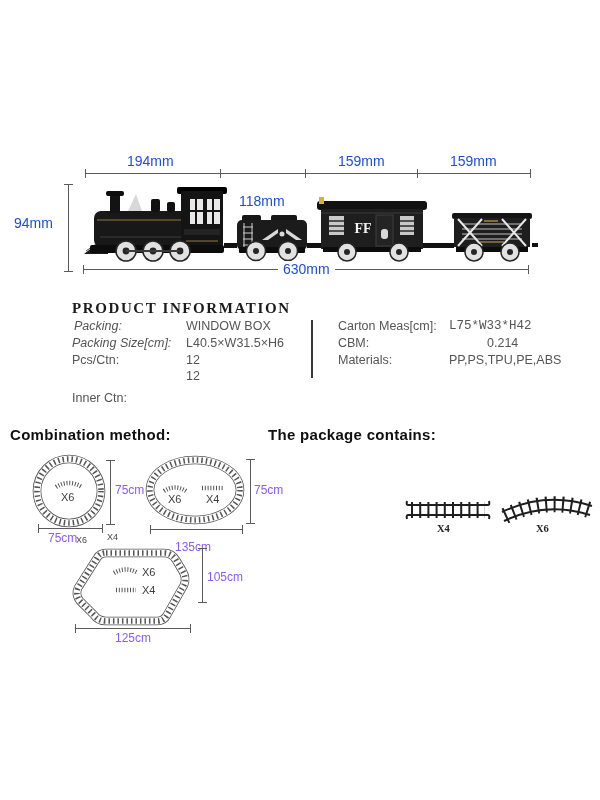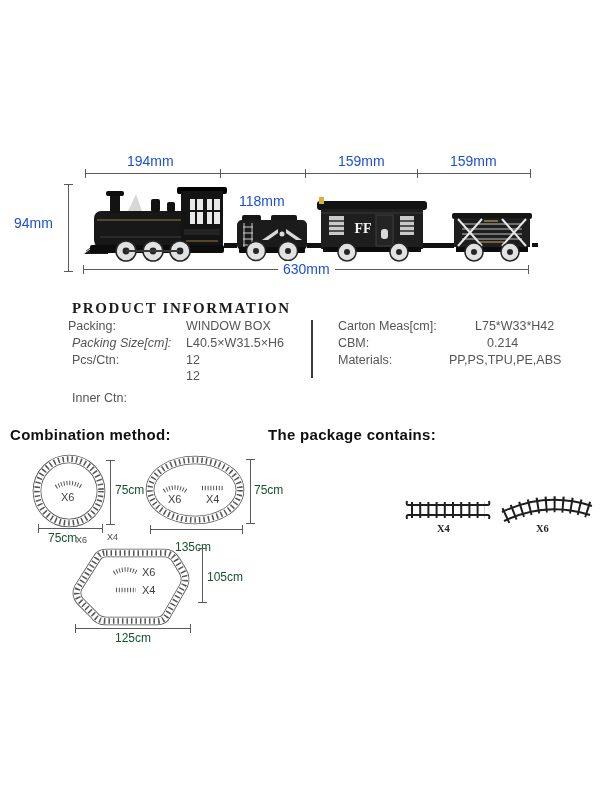--- a/index.html
+++ b/index.html
@@ -7,21 +7,21 @@
     width:600px;height:800px;background:#ffffff;
     font-family:"Liberation Sans", sans-serif;
     position:relative;overflow:hidden;color:#333;
   }
   
   .dim-line-h{position:absolute;height:1px;background:#5a5a5a;}
   .dim-line-v{position:absolute;width:1px;background:#5a5a5a;}
   .tick-v{position:absolute;width:1px;height:9px;background:#5a5a5a;}
   .cap-h{position:absolute;width:9px;height:1px;background:#5a5a5a;}
   .dim-label{position:absolute;font-size:14px;color:#1d4ed8;white-space:nowrap;}
-  .dim-label-sm{position:absolute;font-size:12px;color:#14532d;white-space:nowrap;}
+  .dim-label-sm{position:absolute;font-size:12px;color:#8b5cf6;white-space:nowrap;}
   .dim-label-xs{position:absolute;font-size:9px;color:#4a4a4a;white-space:nowrap;}
   .total-label{background:#fff;padding:0 5px;z-index:3;}
   
   .pi-title{
     position:absolute;font-family:"Liberation Serif", serif;font-weight:bold;
     font-size:15px;letter-spacing:1.6px;color:#1b1b1b;white-space:nowrap;
   }
   .pi-label{position:absolute;font-size:12.5px;color:#555;white-space:nowrap;}
   .pi-value{position:absolute;font-size:12.5px;color:#555;white-space:nowrap;}
   .pi-divider{position:absolute;width:2px;background:#3a3a3a;}
@@ -165,33 +165,33 @@
       <circle cx="430" cy="67" r="3" fill="#262626"></circle>
       <rect x="361" y="58" width="13" height="5" fill="#111"></rect>
       <rect x="452" y="58" width="6" height="4" fill="#111"></rect>
     </g>
   </svg>
 </div>
 
 <div>
   <div class="pi-title" style="left:72px;top:300px;">PRODUCT INFORMATION</div>
 
-  <div class="pi-label" style="left:68px;top:319px;">Packing:</div>
+  <div class="pi-label" style="left:74px;top:319px;font-style:italic;">Packing:</div>
   <div class="pi-value" style="left:186px;top:319px;">WINDOW BOX</div>
   <div class="pi-label" style="left:72px;top:336px;font-style:italic;">Packing Size[cm]:</div>
   <div class="pi-value" style="left:186px;top:336px;">L40.5×W31.5×H6</div>
   <div class="pi-label" style="left:72px;top:353px;">Pcs/Ctn:</div>
   <div class="pi-value" style="left:186px;top:353px;">12</div>
   <div class="pi-label" style="left:72px;top:391px;">Inner Ctn:</div>
   <div class="pi-value" style="left:186px;top:369px;">12</div>
 
   <div class="pi-divider" style="left:311px;top:320px;height:58px;"></div>
 
   <div class="pi-label" style="left:338px;top:319px;">Carton Meas[cm]:</div>
-  <div class="pi-value" style="left:475px;top:319px;">L75*W33*H42</div>
+  <div class="pi-value" style="left:449px;top:319px;font-family:Liberation Mono, monospace;">L75*W33*H42</div>
   <div class="pi-label" style="left:338px;top:336px;">CBM:</div>
   <div class="pi-value" style="left:439px;top:336px;margin-left:48px;">0.214</div>
   <div class="pi-label" style="left:338px;top:353px;">Materials:</div>
   <div class="pi-value" style="left:449px;top:353px;">PP,PS,TPU,PE,ABS</div>
 </div>
 
 <div>
   <div class="section-title" style="left:10px;top:426px;">Combination method:</div>
 
   <svg style="left:32px;top:455px;" width="74" height="74" viewBox="0 0 74 74">

